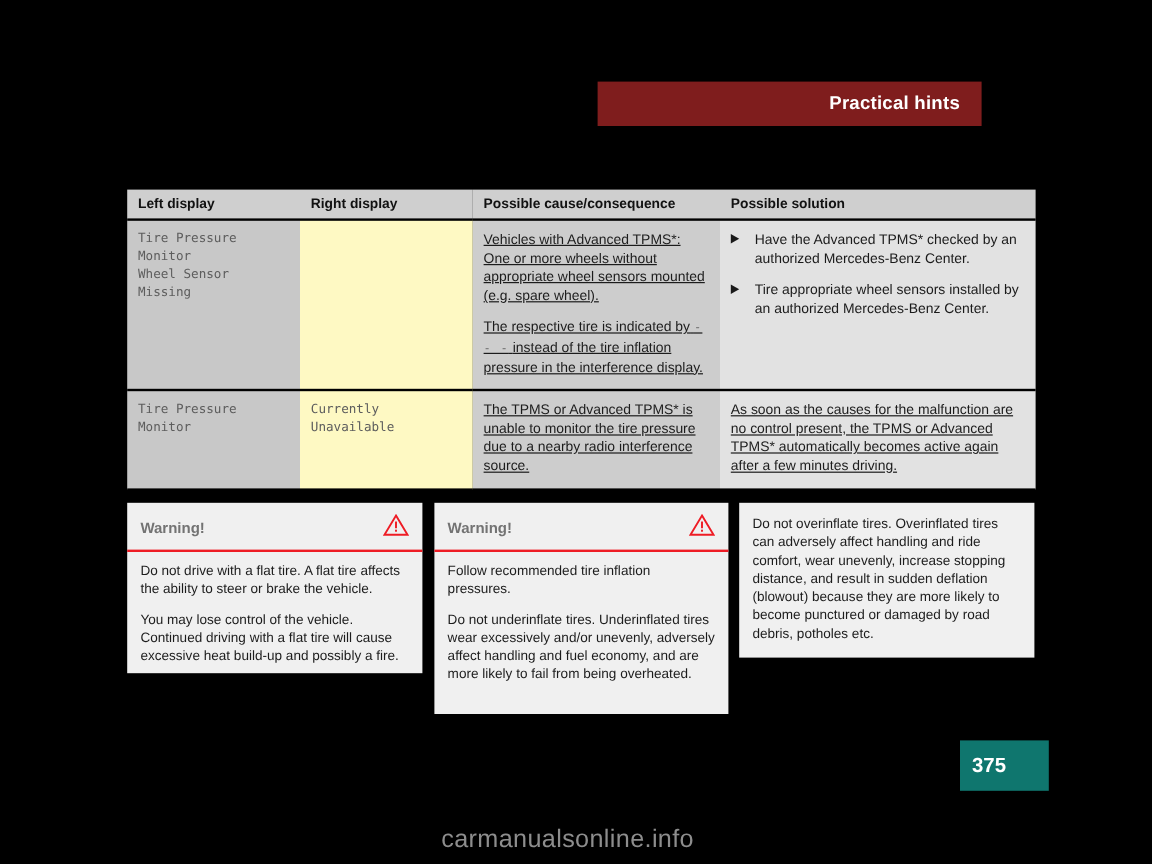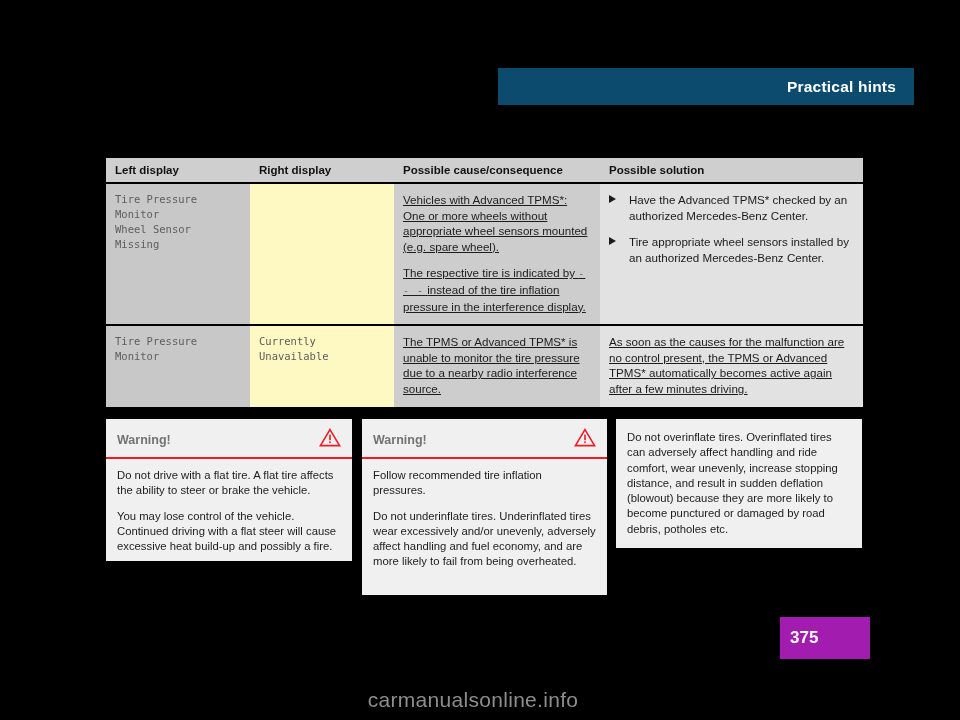--- a/index.html
+++ b/index.html
@@ -14,23 +14,23 @@
     overflow: hidden;
     font-family: "Liberation Sans", sans-serif;
     color: #1a1a1a;
   }
 
   
   #header-bar {
     position: absolute;
     left: 498px;
     top: 68px;
-    width: 416px;
+    width: 320px;
     height: 37px;
-    background: #0c4a6e;
+    background: #7f1d1d;
   }
   #header-title {
     position: absolute;
     right: 18px;
     top: 50%;
     transform: translateY(-50%);
     color: #ffffff;
     font-size: 15.5px;
     font-weight: bold;
     letter-spacing: 0.2px;
@@ -142,25 +142,25 @@
     line-height: 15.3px;
     color: #1c1c1c;
   }
   .box-body p { margin: 0 0 10px 0; }
   .box-body p:last-child { margin-bottom: 0; }
   #box-3 .box-body { padding-top: 11px; }
 
   
   #page-badge {
     position: absolute;
-    left: 780px;
+    left: 800px;
     top: 617px;
-    width: 90px;
+    width: 74px;
     height: 42px;
-    background: #a21caf;
+    background: #0f766e;
   }
   #page-number {
     position: absolute;
     left: 10px;
     top: 50%;
     transform: translateY(-50%);
     color: #ffffff;
     font-size: 17px;
     font-weight: bold;
   }
@@ -251,21 +251,21 @@
     <span>
       <svg width="22" height="19" viewBox="0 0 22 19">
         <path d="M11 1.6 L20.6 17.6 L1.4 17.6 Z" fill="none" stroke="#ee1c25" stroke-width="1.6"></path>
         <rect x="10.2" y="6.6" width="1.6" height="5.6" fill="#ee1c25"></rect>
         <rect x="10.2" y="13.4" width="1.6" height="1.7" fill="#ee1c25"></rect>
       </svg>
     </span>
   </div>
   <div class="box-body">
     <p>Do not drive with a flat tire. A flat tire affects the ability to steer or brake the vehicle.</p>
-    <p>You may lose control of the vehicle. Continued driving with a flat steer will cause excessive heat build-up and possibly a fire.</p>
+    <p>You may lose control of the vehicle. Continued driving with a flat tire will cause excessive heat build-up and possibly a fire.</p>
   </div>
 </div>
 
 <div class="box" id="box-2">
   <div class="box-head">
     <span class="warn-label">Warning!</span>
     <span>
       <svg width="22" height="19" viewBox="0 0 22 19">
         <path d="M11 1.6 L20.6 17.6 L1.4 17.6 Z" fill="none" stroke="#ee1c25" stroke-width="1.6"></path>
         <rect x="10.2" y="6.6" width="1.6" height="5.6" fill="#ee1c25"></rect>

